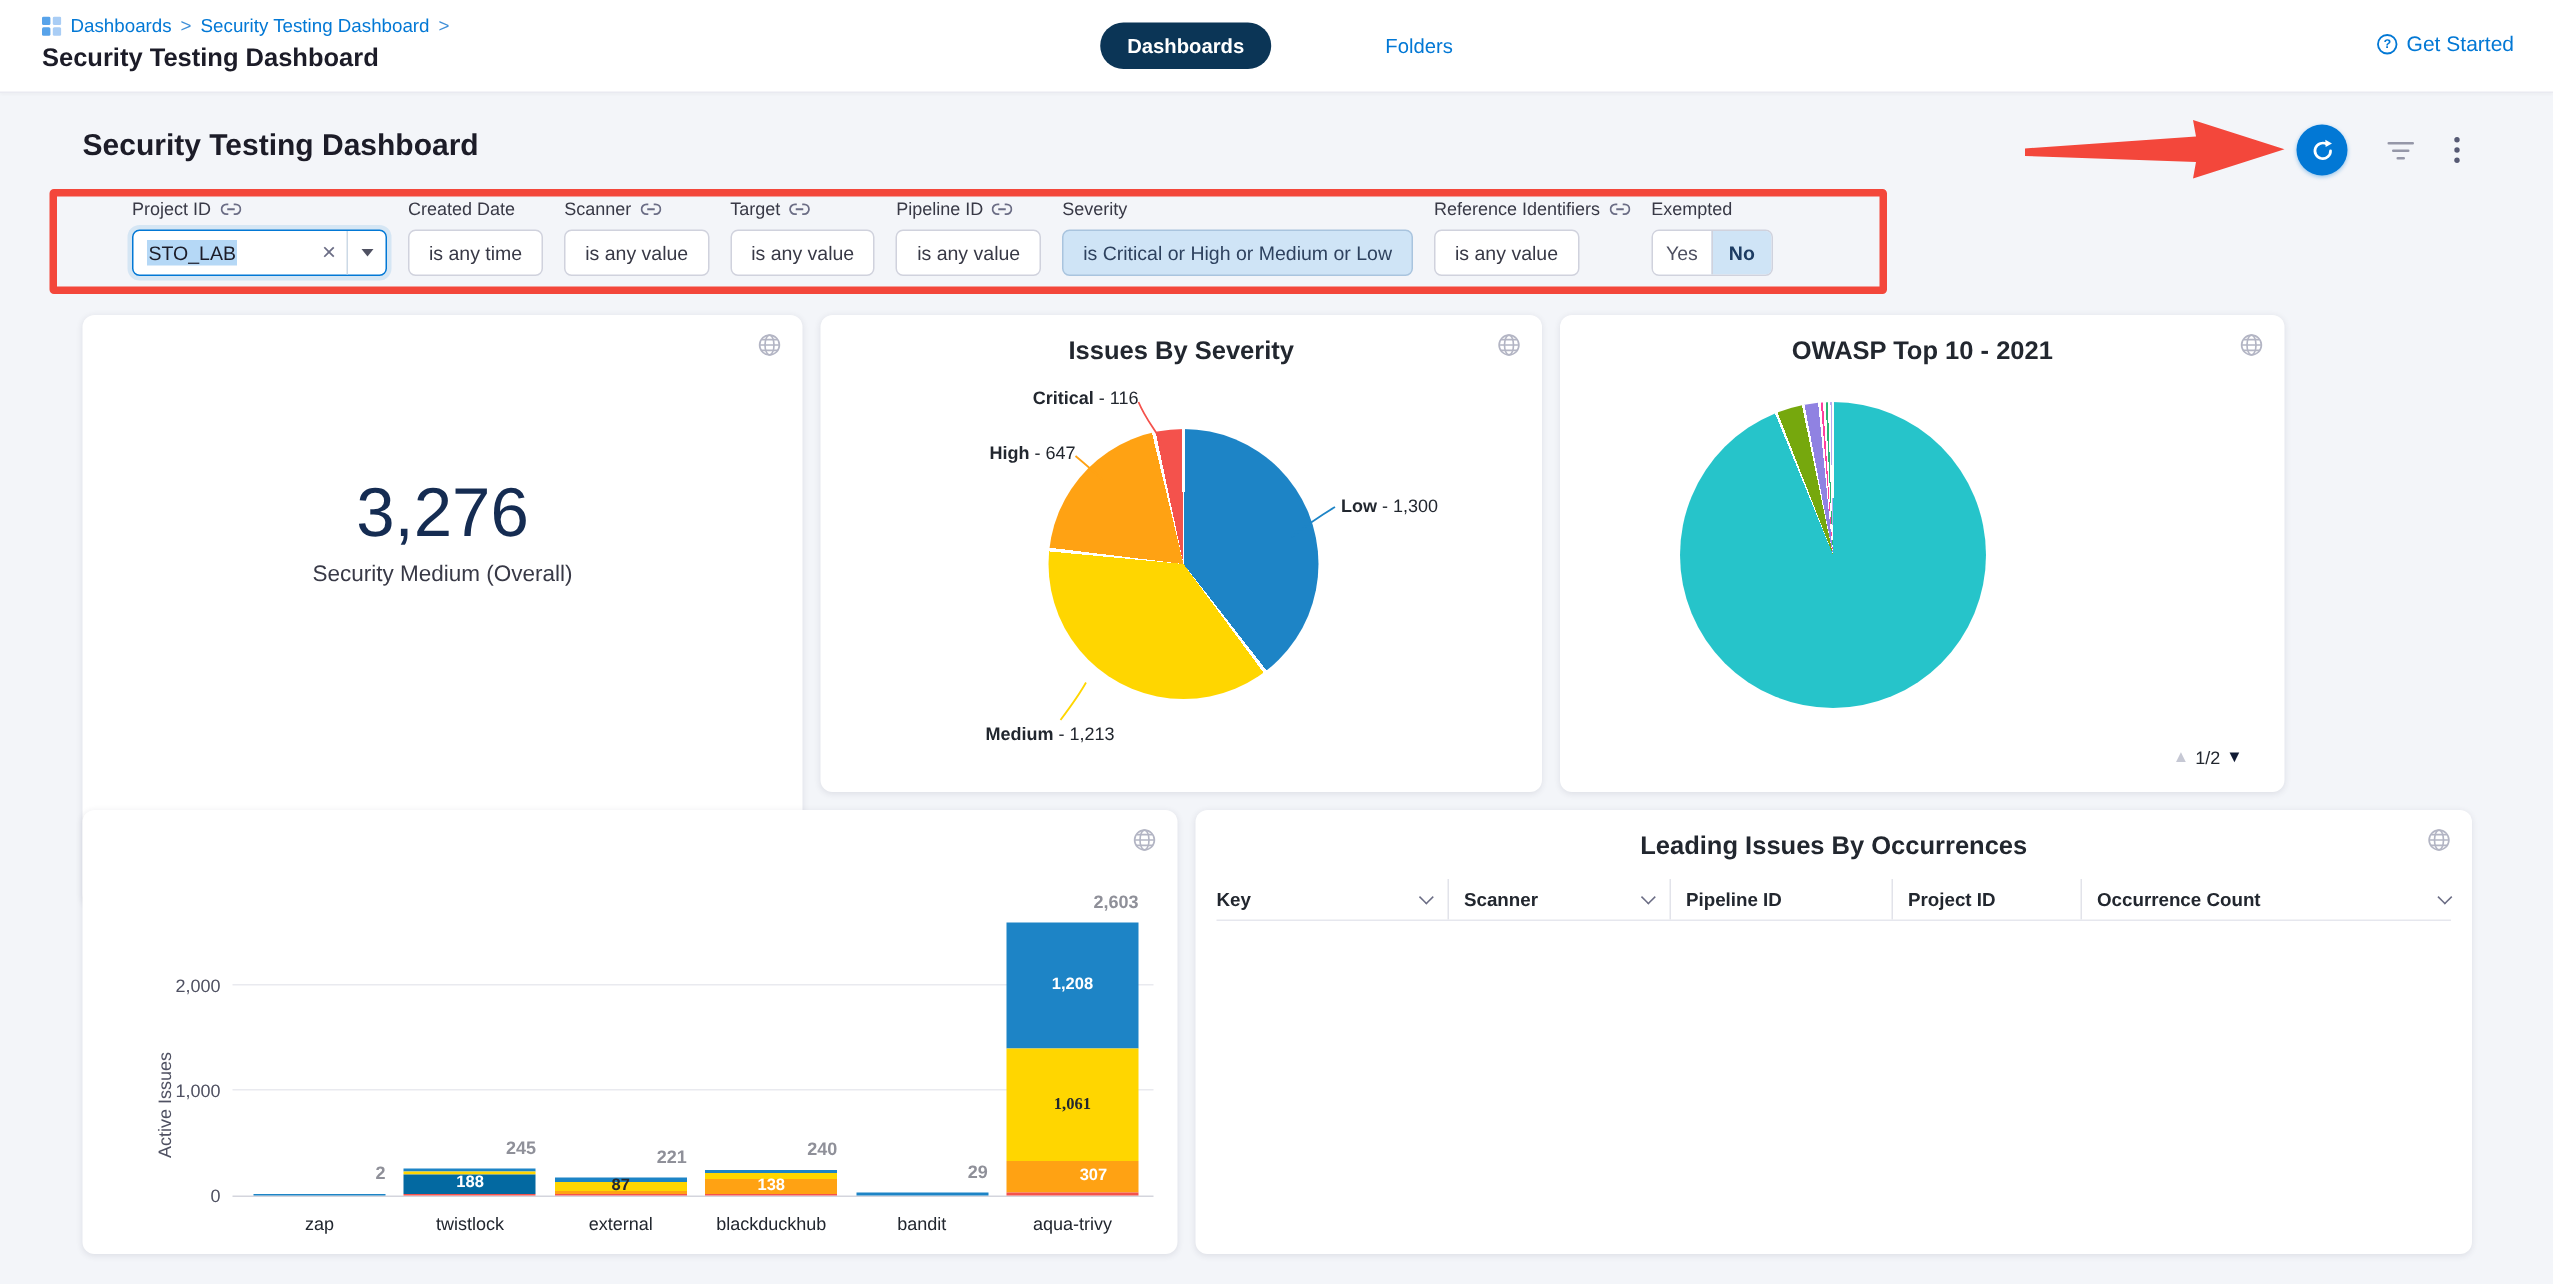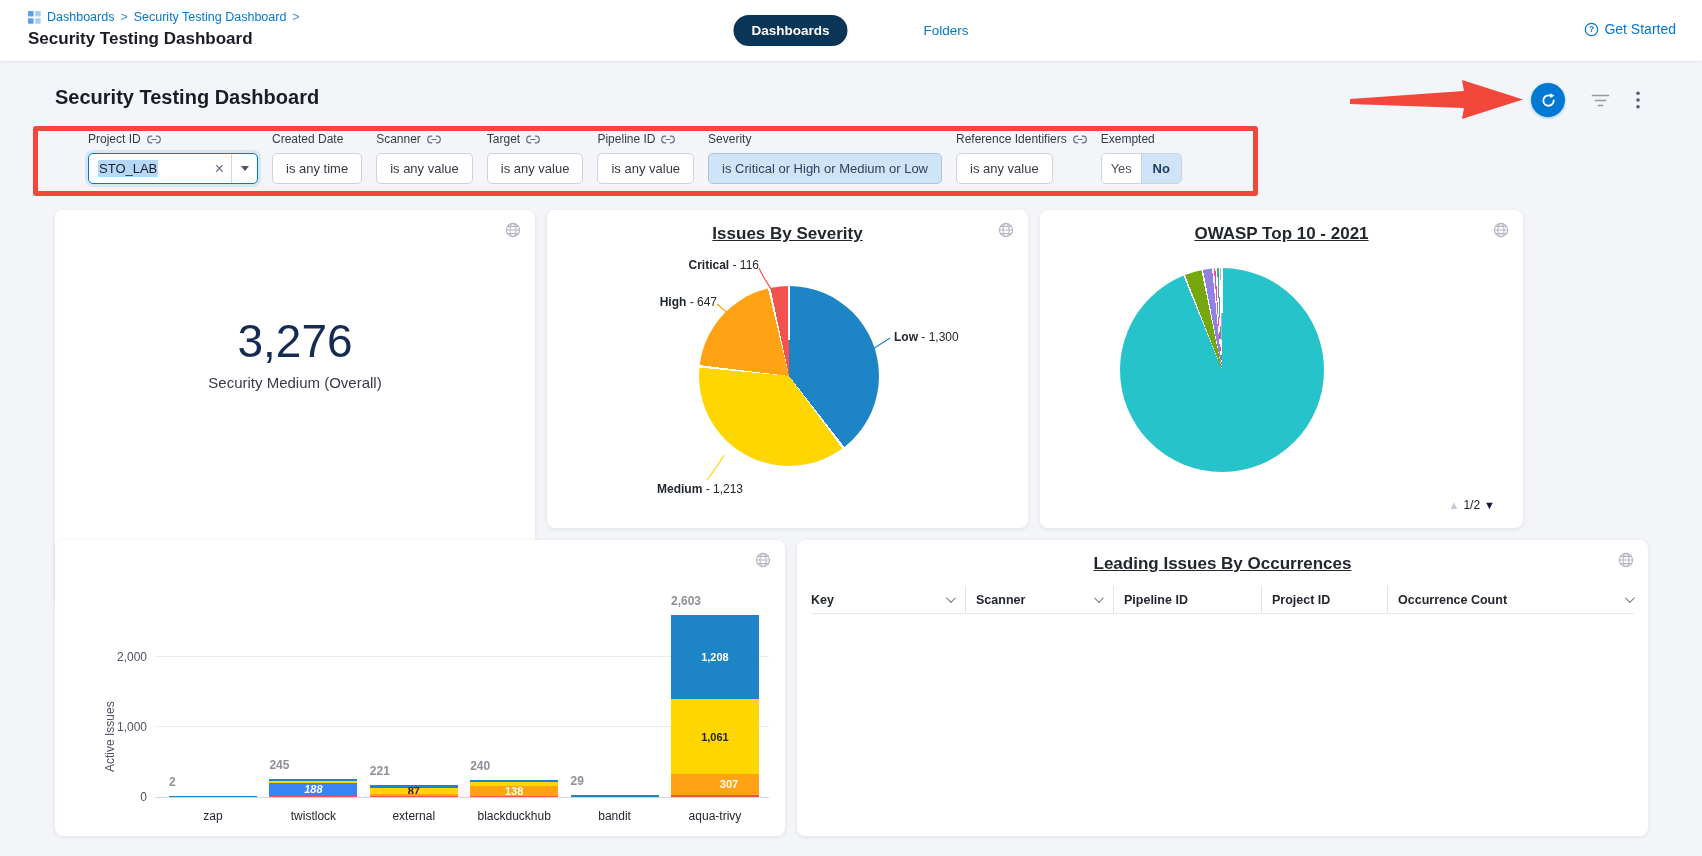--- a/index.html
+++ b/index.html
@@ -56,21 +56,21 @@
   .seg-toggle .opt.sel { background:#cfe4f6; color:#1d3c63; font-weight:700; border-left:1px solid #d0d2dd; }
 
   
   .card { position:absolute; background:#fff; border-radius:8px; box-shadow:0 1px 4px rgba(35,36,64,.10); }
   #cardA { left:55px;  top:210px; width:480px; height:394px; }
   #cardB { left:547px; top:210px; width:481px; height:318px; }
   #cardC { left:1040px;top:210px; width:483px; height:318px; }
   #cardD { left:55px;  top:540px; width:730px; height:296px; }
   #cardE { left:797px; top:540px; width:851px; height:296px; }
   .card-title { position:absolute; top:14px; left:0; width:100%; text-align:center; font-size:17px;
-                font-weight:700; color:#22272f;text-decoration:underline; }
+                font-weight:700; color:#22272f; }
   .globe { position:absolute; top:12px; right:14px; cursor:pointer; }
 
   
   .big-num { position:absolute; top:104px; width:100%; text-align:center; font-size:46px; font-weight:500; color:#152c52; }
   .big-label { position:absolute; top:164px; width:100%; text-align:center; font-size:15px; color:#383946; }
 
   
   .pie { position:absolute; border-radius:50%; cursor:pointer; }
   #pieB { left:152px; top:76px; width:180px; height:180px; }
   #pieC { left:80px;  top:58px; width:204px; height:204px; }
@@ -87,21 +87,21 @@
   .grid { position:absolute; left:0; right:0; height:1px; background:#e9eaef; }
   .ytick { position:absolute; right:calc(100% + 8px); font-size:12px; color:#4f5162; white-space:nowrap; }
   .ylab { position:absolute; left:48px; top:232px; transform:rotate(-90deg); transform-origin:left top;
           font-size:12px; color:#4f5162; white-space:nowrap; }
   .bars { position:absolute; left:14px; right:10px; bottom:0; top:0; display:flex;
           justify-content:space-between; align-items:flex-end; }
   .bcol { width:88px; position:relative; display:flex; flex-direction:column; justify-content:flex-end; cursor:pointer; }
   .seg { position:relative; width:100%; }
   .seglab { position:absolute; left:0; right:0; top:50%; transform:translateY(-50%); text-align:center;
             font-size:11px; font-weight:700; line-height:11px; }
-  .btotal { position:absolute; width:100%; text-align:left; font-size:12px; font-weight:700; color:#8f9099; }
+  .btotal { position:absolute; width:100%; text-align:right; font-size:12px; font-weight:700; color:#8f9099; }
   .bcat { position:absolute; bottom:-26px; width:100%; text-align:center; font-size:12px; color:#22272f; }
 
   
   .thead { position:absolute; left:14px; right:14px; top:46px; height:28px; display:flex; align-items:center;
            border-bottom:1px solid #e6e7ee; }
   .th { display:flex; align-items:center; font-size:12.5px; font-weight:700; color:#22272f; height:100%; }
   .th + .th { border-left:1px solid #e2e3ea; padding-left:10px; }
   .th .chev { margin-left:auto; margin-right:12px; }
   .chev { width:7px; height:7px; border-right:1.6px solid #6b6d85; border-bottom:1.6px solid #6b6d85;
           transform:rotate(45deg) translateY(-2px); display:inline-block; cursor:pointer; }
@@ -335,21 +335,21 @@
             <div>
               <div class="seg" style="height: 1.2px; background: rgb(29, 132, 198);"></div>
             </div>
             <div class="bcat">zap</div>
           </div>
           <div class="bcol">
             <div class="btotal" style="bottom: 24.65px;">245</div>
             <div>
               <div class="seg" style="height: 1.4px; background: rgb(29, 132, 198);"></div>
               <div class="seg" style="height: 1.89px; background: rgb(255, 214, 0);"></div>
-              <div class="seg" style="height: 13.16px; background: #3b82f6; font-style: italic;">
+              <div class="seg" style="height: 13.16px; background: #0369a1;">
                 <span class="seglab" style="color: rgb(255, 255, 255);">188</span>
               </div>
               <div class="seg" style="height: 1.2px; background: rgb(244, 82, 76);"></div>
             </div>
             <div class="bcat">twistlock</div>
           </div>
           <div class="bcol">
             <div class="btotal" style="bottom: 18.84px;">221</div>
             <div>
               <div class="seg" style="height: 2.8px; background: rgb(29, 132, 198);"></div>
@@ -380,21 +380,21 @@
             </div>
             <div class="bcat">bandit</div>
           </div>
           <div class="bcol">
             <div class="btotal" style="bottom: 189.21px;">2,603</div>
             <div>
               <div class="seg" style="height: 84.56px; background: rgb(29, 132, 198);">
                 <span class="seglab" style="color: rgb(255, 255, 255);">1,208</span>
               </div>
               <div class="seg" style="height: 74.27px; background: rgb(255, 214, 0);">
-                <span class="seglab" style="color: rgb(34, 39, 47);">1,061</span>
+                <span class="seglab" style="color: rgb(34, 39, 47); font-family: Liberation Serif, serif;">1,061</span>
               </div>
               <div class="seg" style="height: 21.49px; background: rgb(255, 162, 19);">
                 <span class="seglab" style="color: rgb(255, 255, 255); margin-left: 28px;">307</span>
               </div>
               <div class="seg" style="height: 1.89px; background: rgb(244, 82, 76);"></div>
             </div>
             <div class="bcat">aqua-trivy</div>
           </div>
         </div>
     </div>

